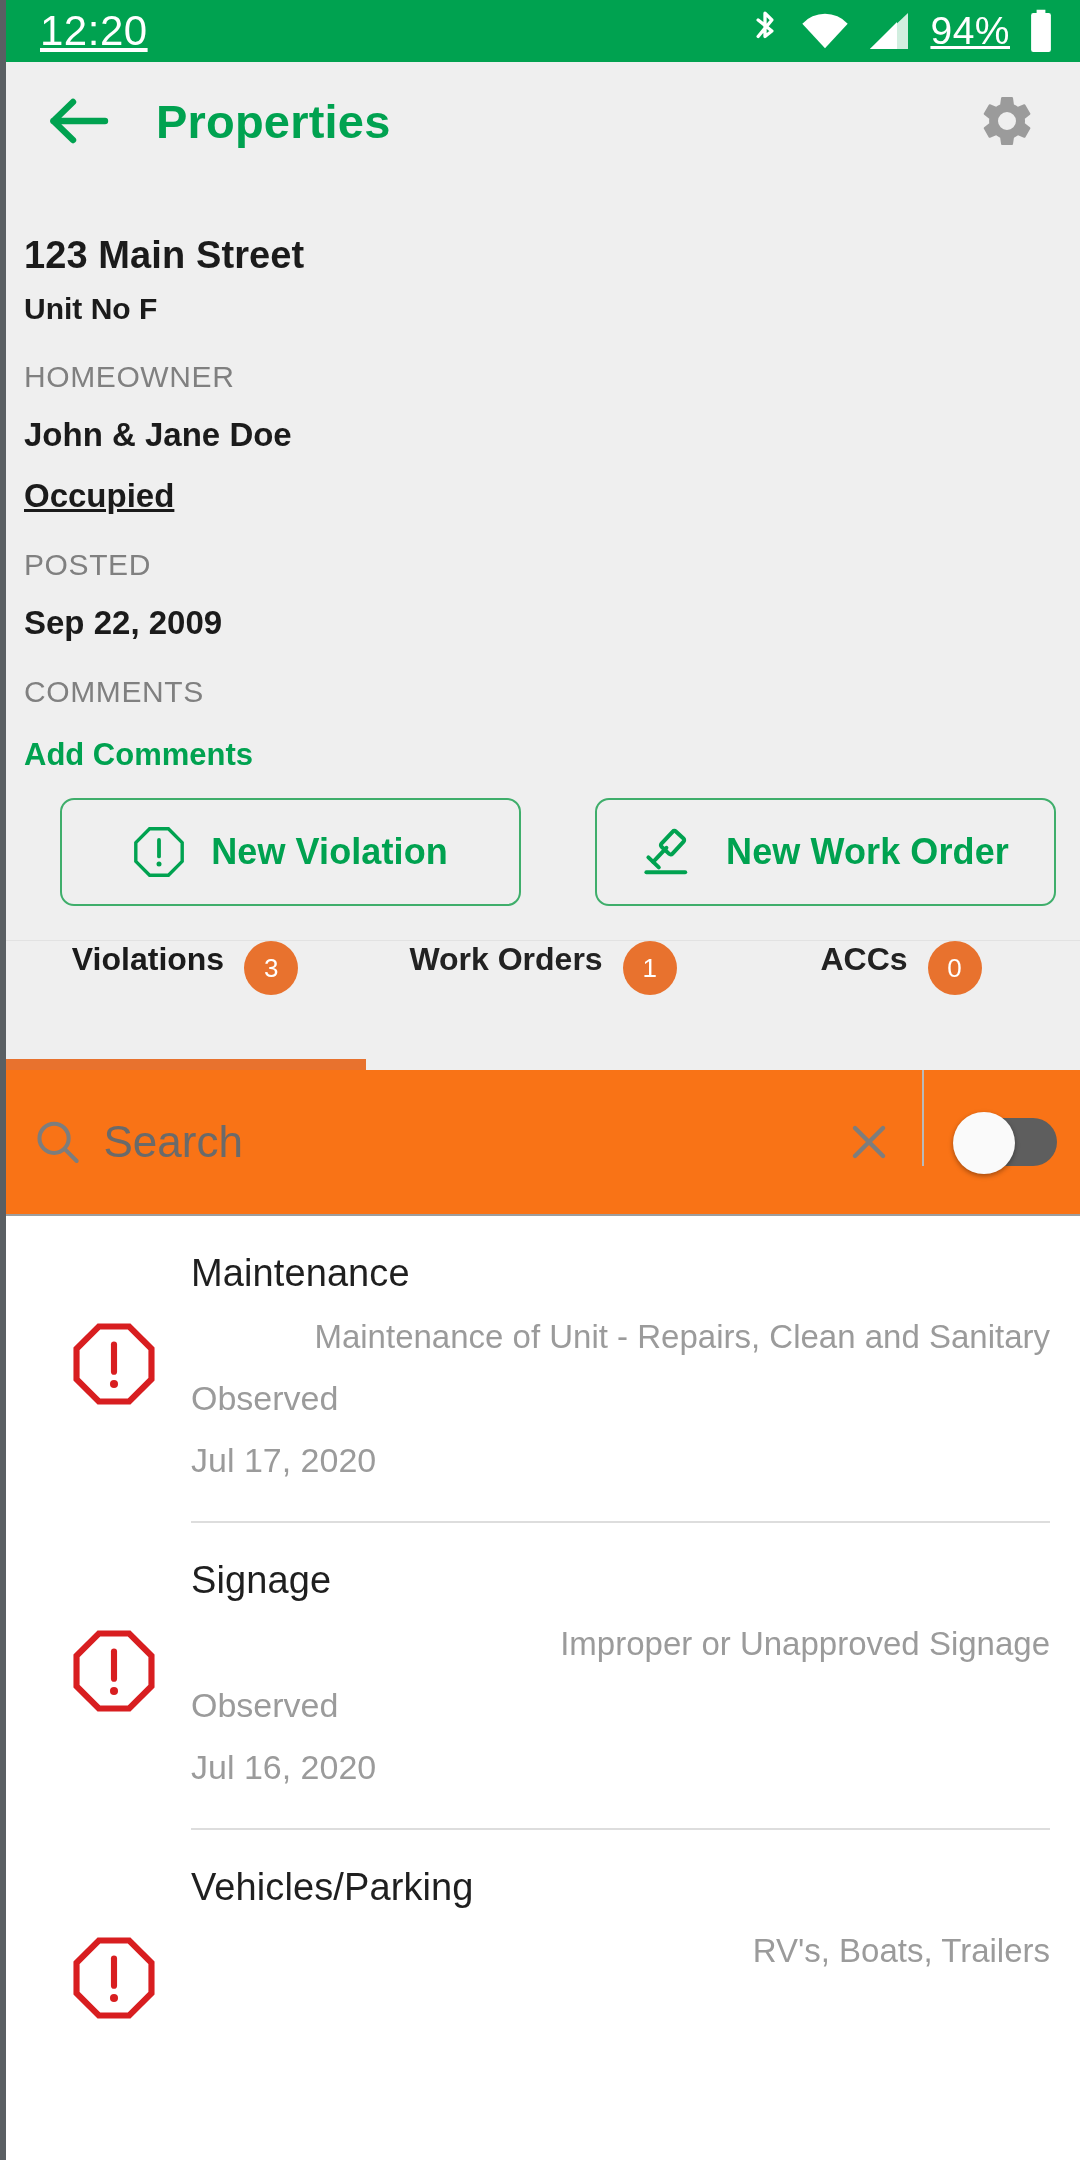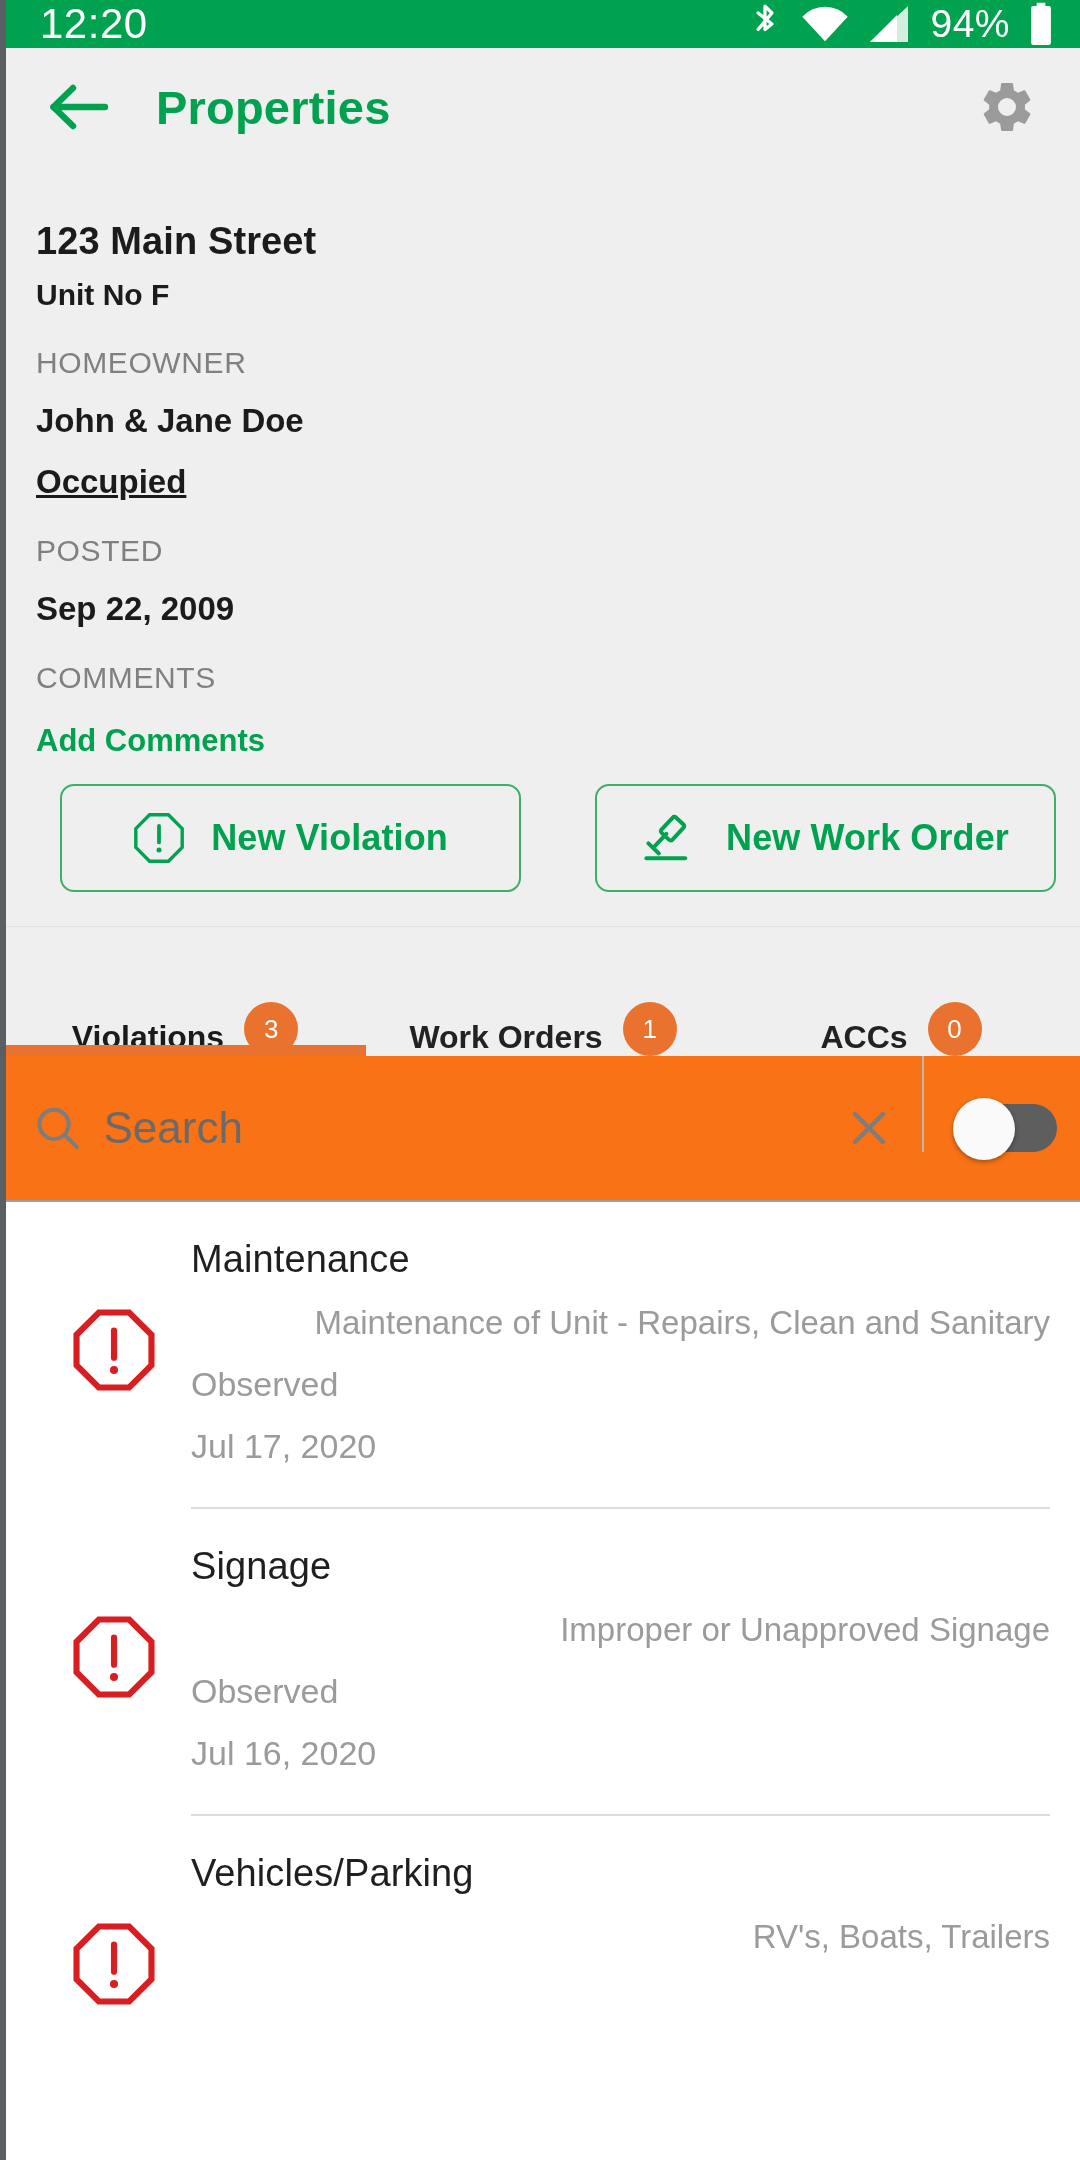--- a/index.html
+++ b/index.html
@@ -12,25 +12,26 @@
   #screen {
     position:relative;
     width:1080px; height:2160px;
     background:#ffffff;
     border-left:6px solid #5a5f63;
     overflow:hidden;
   }
 
   
   .statusbar {
-    height:48px;
+    height:62px;
     background:#00A250;
     display:flex; align-items:center;
     padding:0 26px 0 34px;
     color:#ffffff;
+    text-decoration:underline;
   }
   .status-time {
     font-size:42px; font-weight:400; letter-spacing:0.5px;
     line-height:1;
   }
   .status-right {
     margin-left:auto;
     display:flex; align-items:center; gap:18px;
   }
   .status-batt-text {
@@ -60,21 +61,21 @@
   .gear-btn {
     margin-left:auto;
     width:78px; height:78px;
     display:flex; align-items:center; justify-content:center;
     cursor:pointer;
   }
 
   
   .details {
     background:#EFEFEF;
-    padding:56px 30px 0 30px;
+    padding:56px 30px 0 18px;
   }
   .d-addr {
     font-size:38px; font-weight:bold; color:#1b1b1b;
     line-height:1.0; letter-spacing:0.1px;
   }
   .d-unit {
     font-size:30px; font-weight:bold; color:#1b1b1b;
     margin-top:20px; line-height:1.0;
   }
   .d-label {
@@ -120,21 +121,21 @@
   
   .tabsbar {
     background:#EFEFEF;
     display:flex;
     height:130px;
     position:relative;
     border-top:1px solid #e2e2e2;
   }
   .tab {
     flex:1;
-    display:flex; align-items:flex-end; justify-content:center;
+    display:flex; align-items:flex-start; justify-content:center;
     gap:20px;
     cursor:pointer;
     position:relative;
   }
   .tab-label {
     font-size:32px; font-weight:bold; color:#1b1b1b;
   }
   .tab.inactive .tab-label { font-weight:bold; color:#222; }
   .tab-badge {
     width:54px; height:54px; border-radius:50%;

